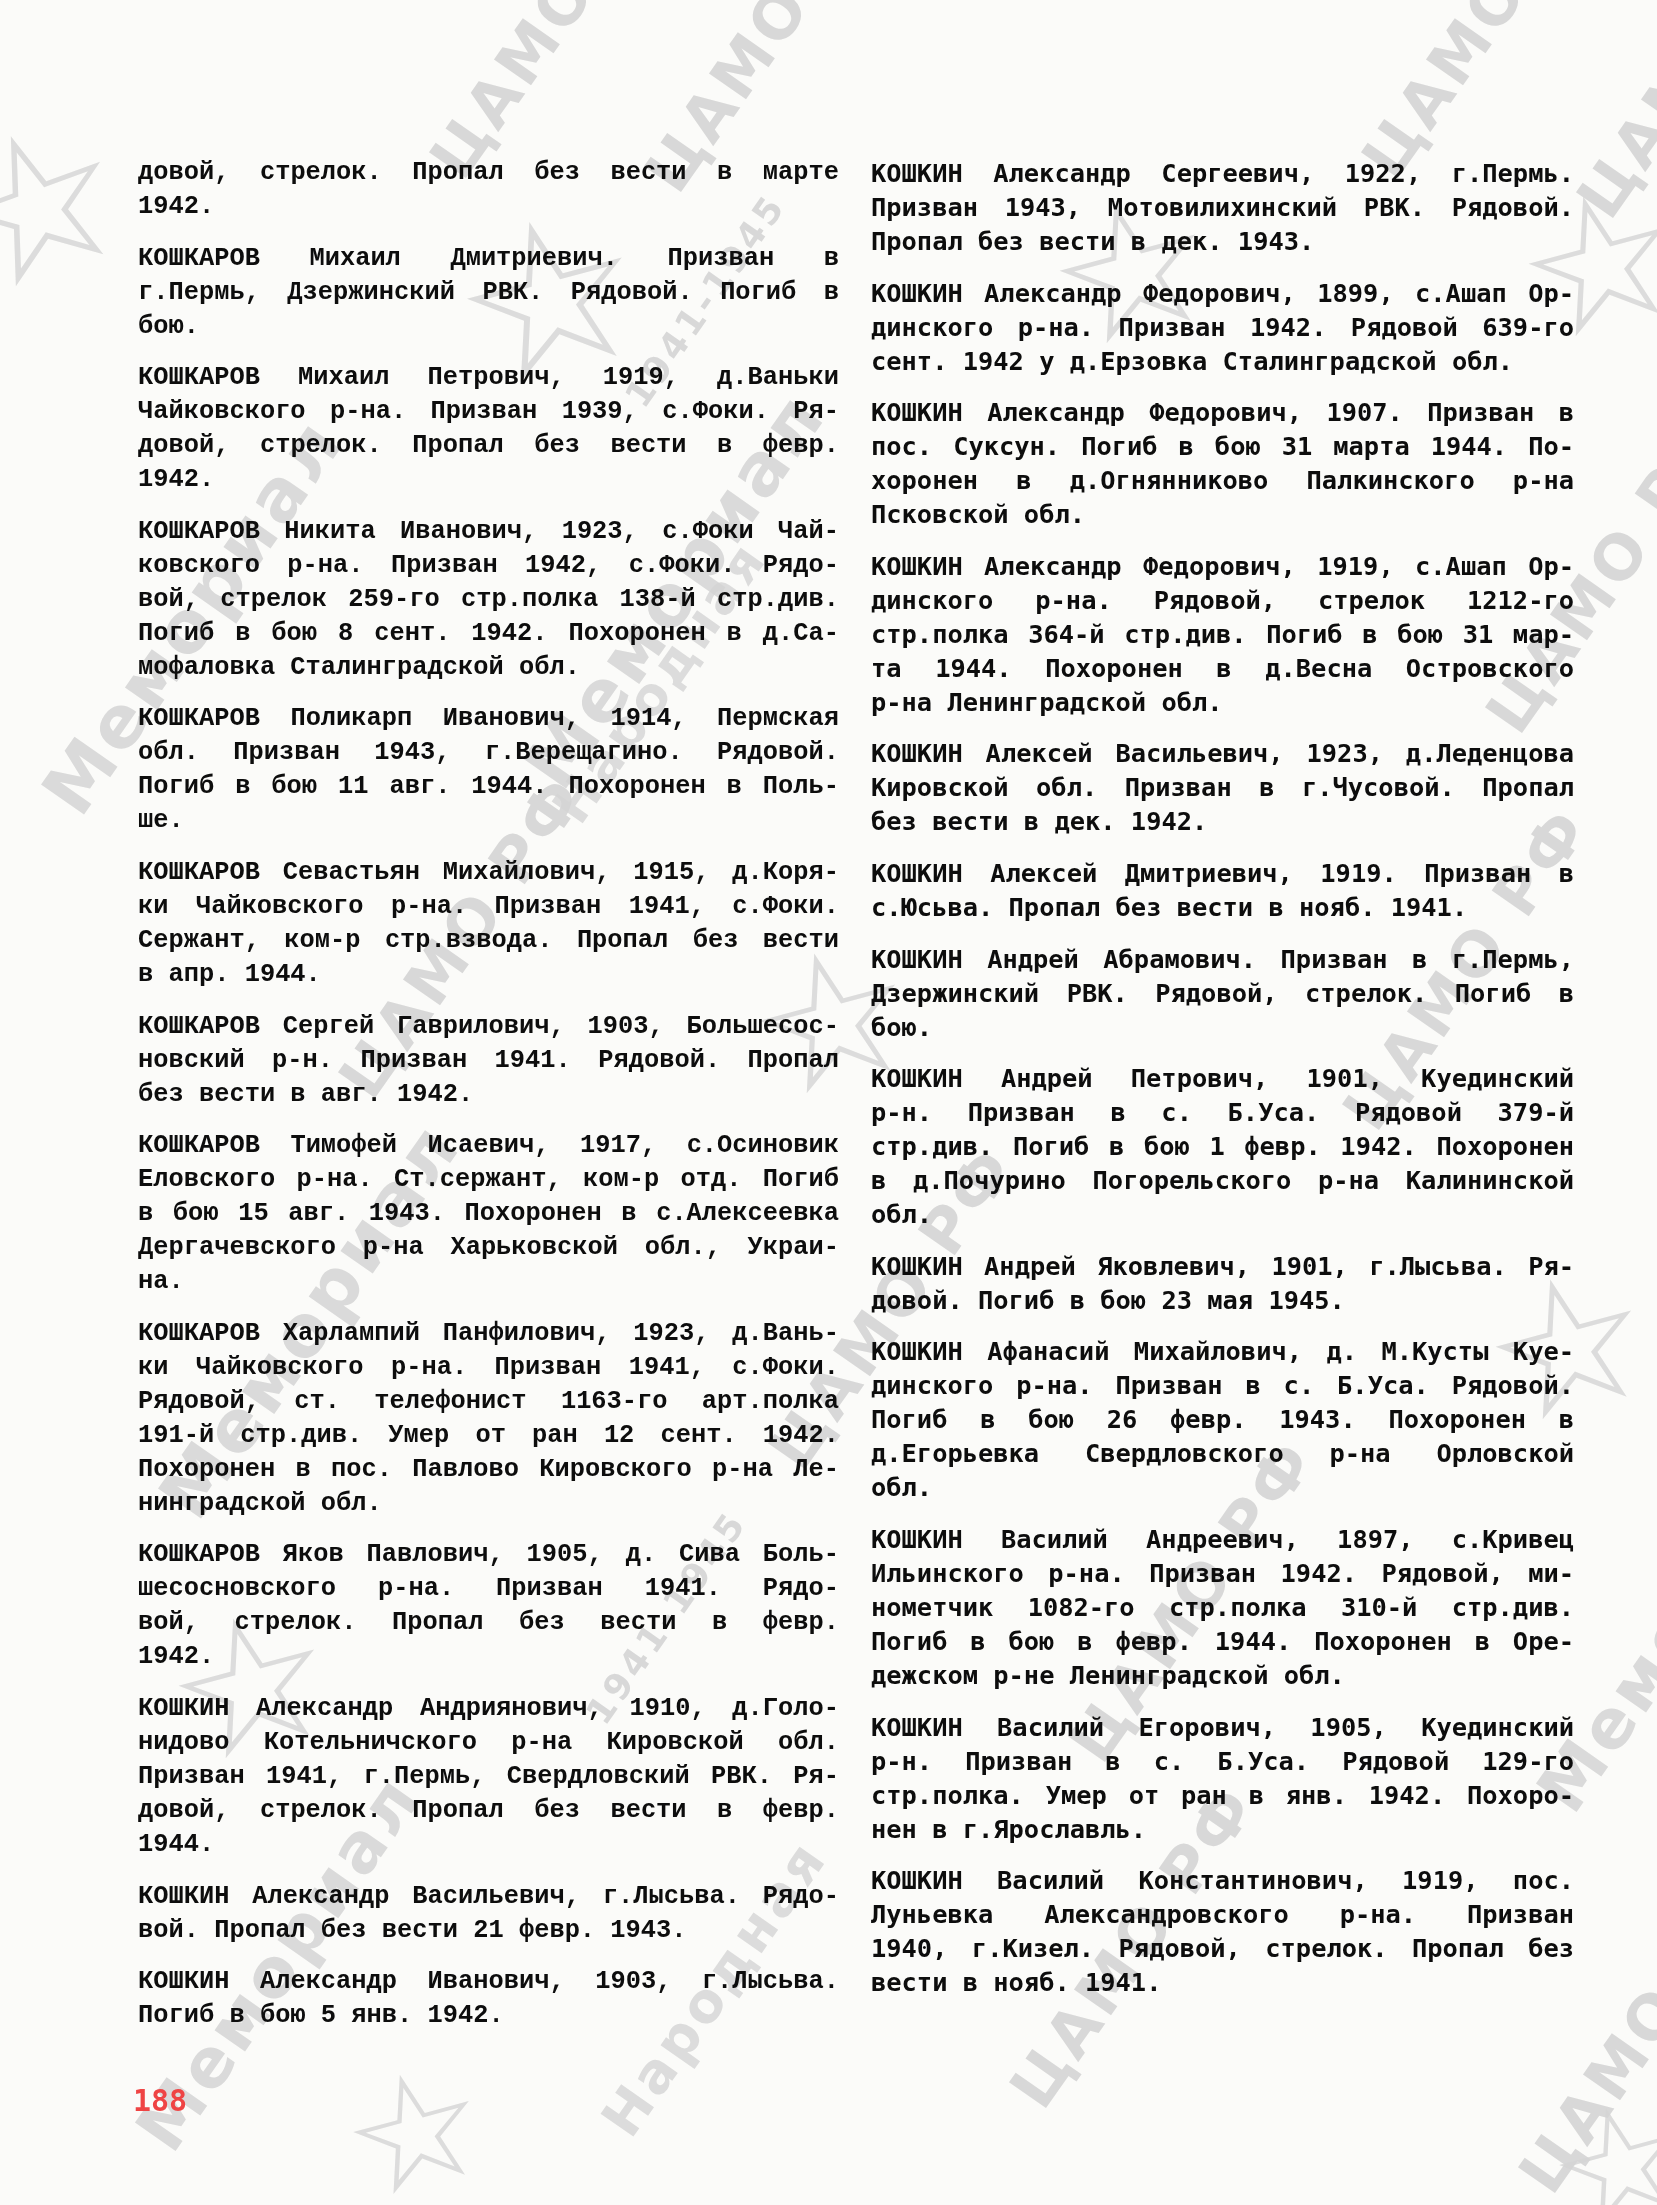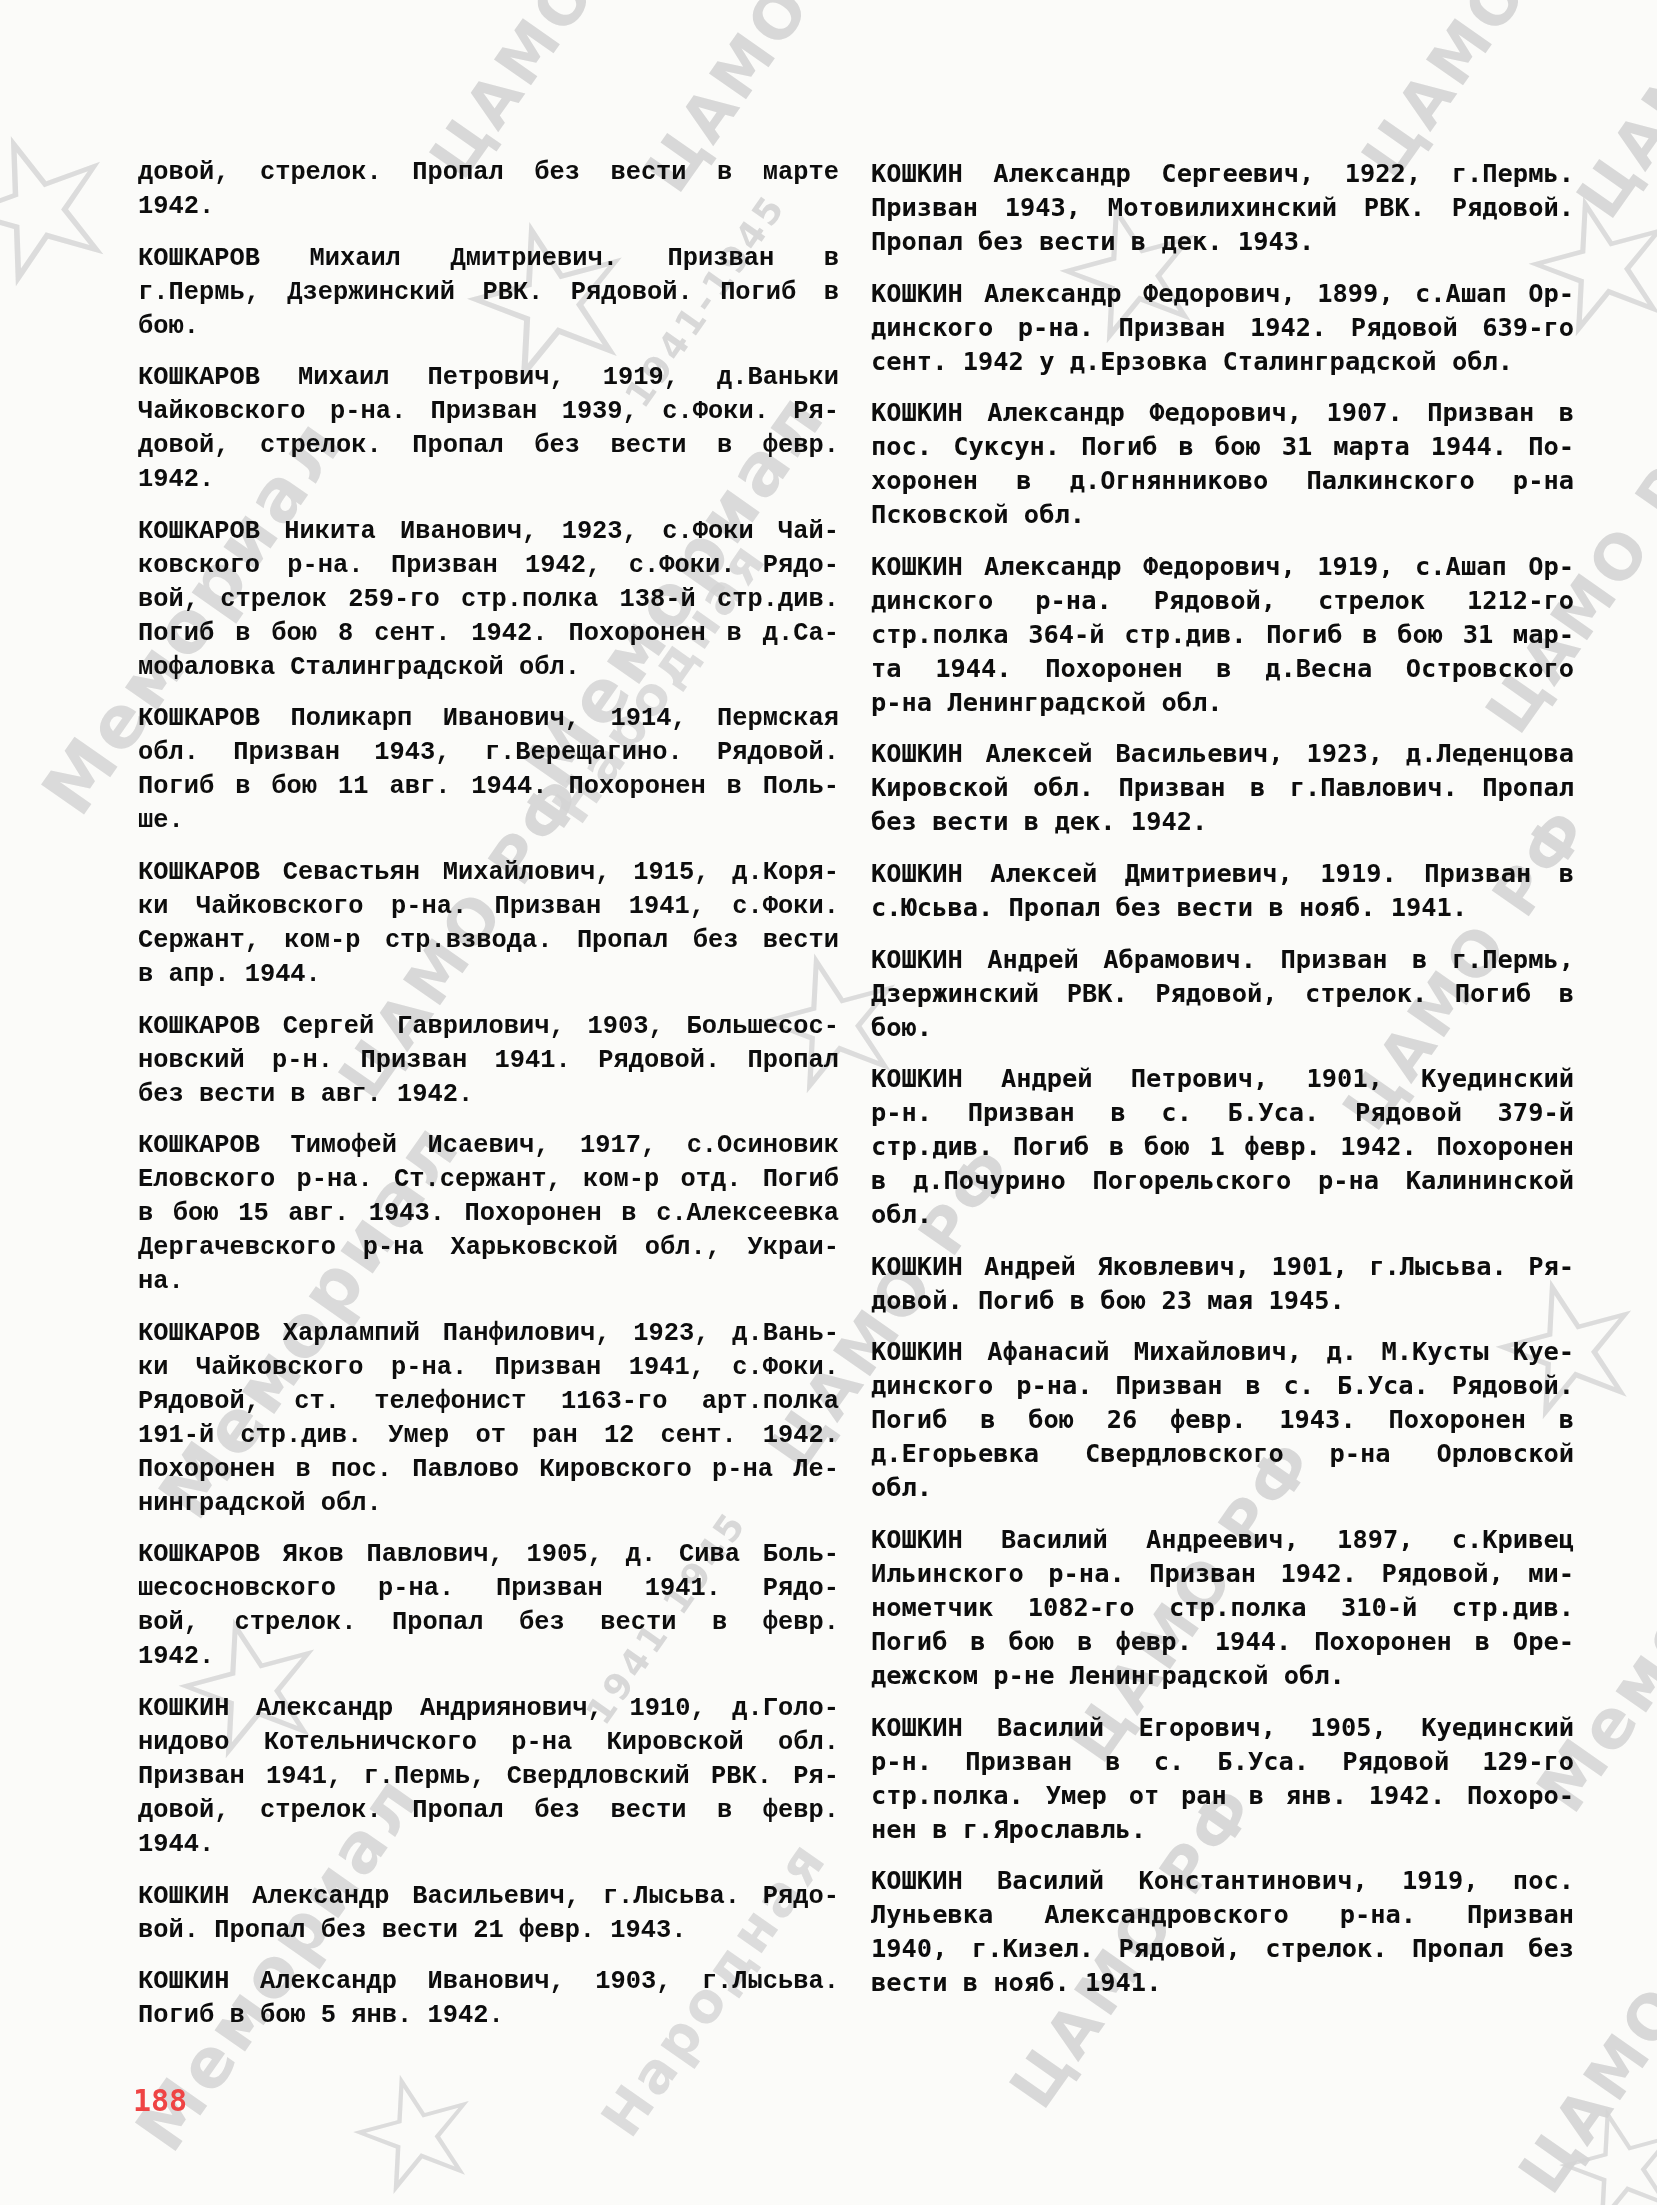--- a/index.html
+++ b/index.html
@@ -175,21 +175,21 @@
       </div>
       <div class="entry">
         <div class="line">КОШКИН Александр Федорович, 1919, с.Ашап Ор-</div>
         <div class="line">динского р-на. Рядовой, стрелок 1212-го</div>
         <div class="line">стр.полка 364-й стр.див. Погиб в бою 31 мар-</div>
         <div class="line">та 1944. Похоронен в д.Весна Островского</div>
         <div class="line last">р-на Ленинградской обл.</div>
       </div>
       <div class="entry">
         <div class="line">КОШКИН Алексей Васильевич, 1923, д.Леденцова</div>
-        <div class="line">Кировской обл. Призван в г.Павлович. Пропал</div>
+        <div class="line">Кировской обл. Призван в г.Чусовой. Пропал</div>
         <div class="line last">без вести в дек. 1942.</div>
       </div>
       <div class="entry">
         <div class="line">КОШКИН Алексей Дмитриевич, 1919. Призван в</div>
         <div class="line last">с.Юсьва. Пропал без вести в нояб. 1941.</div>
       </div>
       <div class="entry">
         <div class="line">КОШКИН Андрей Абрамович. Призван в г.Пермь,</div>
         <div class="line">Дзержинский РВК. Рядовой, стрелок. Погиб в</div>
         <div class="line last">бою.</div>

